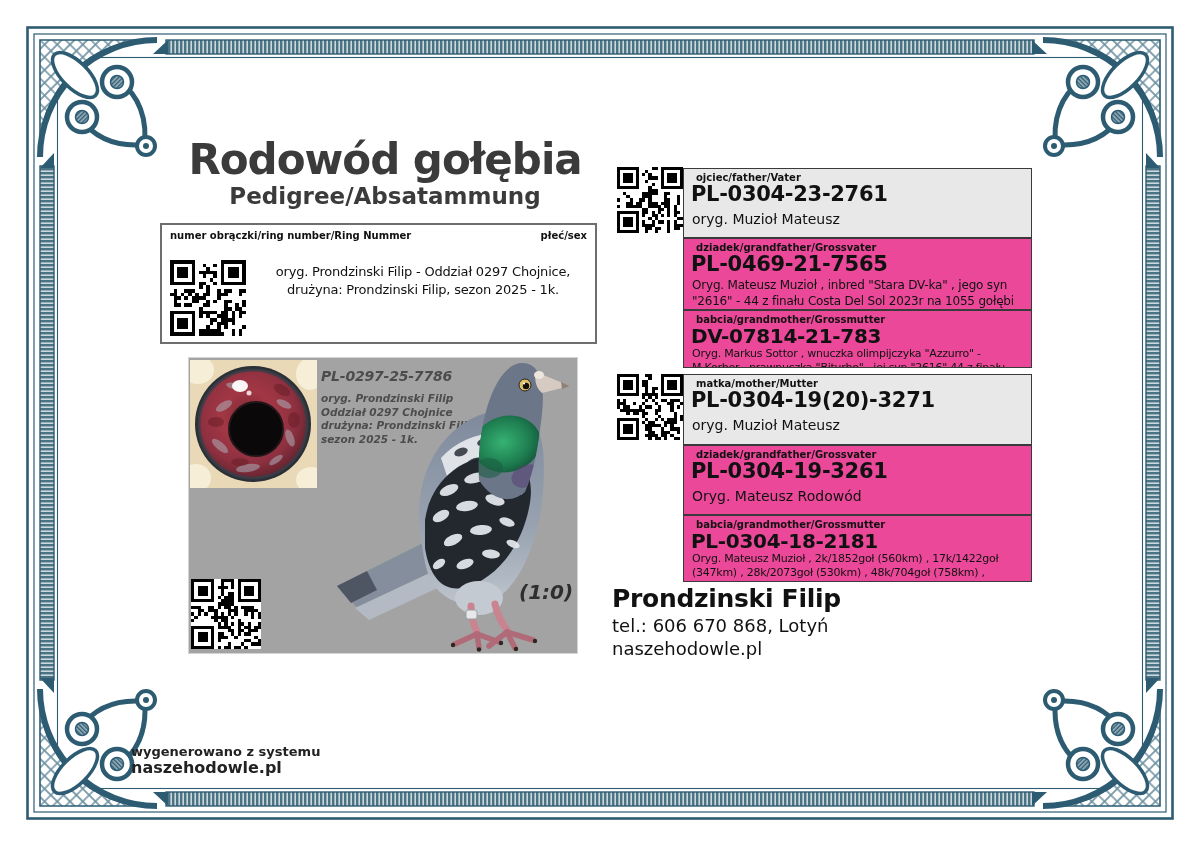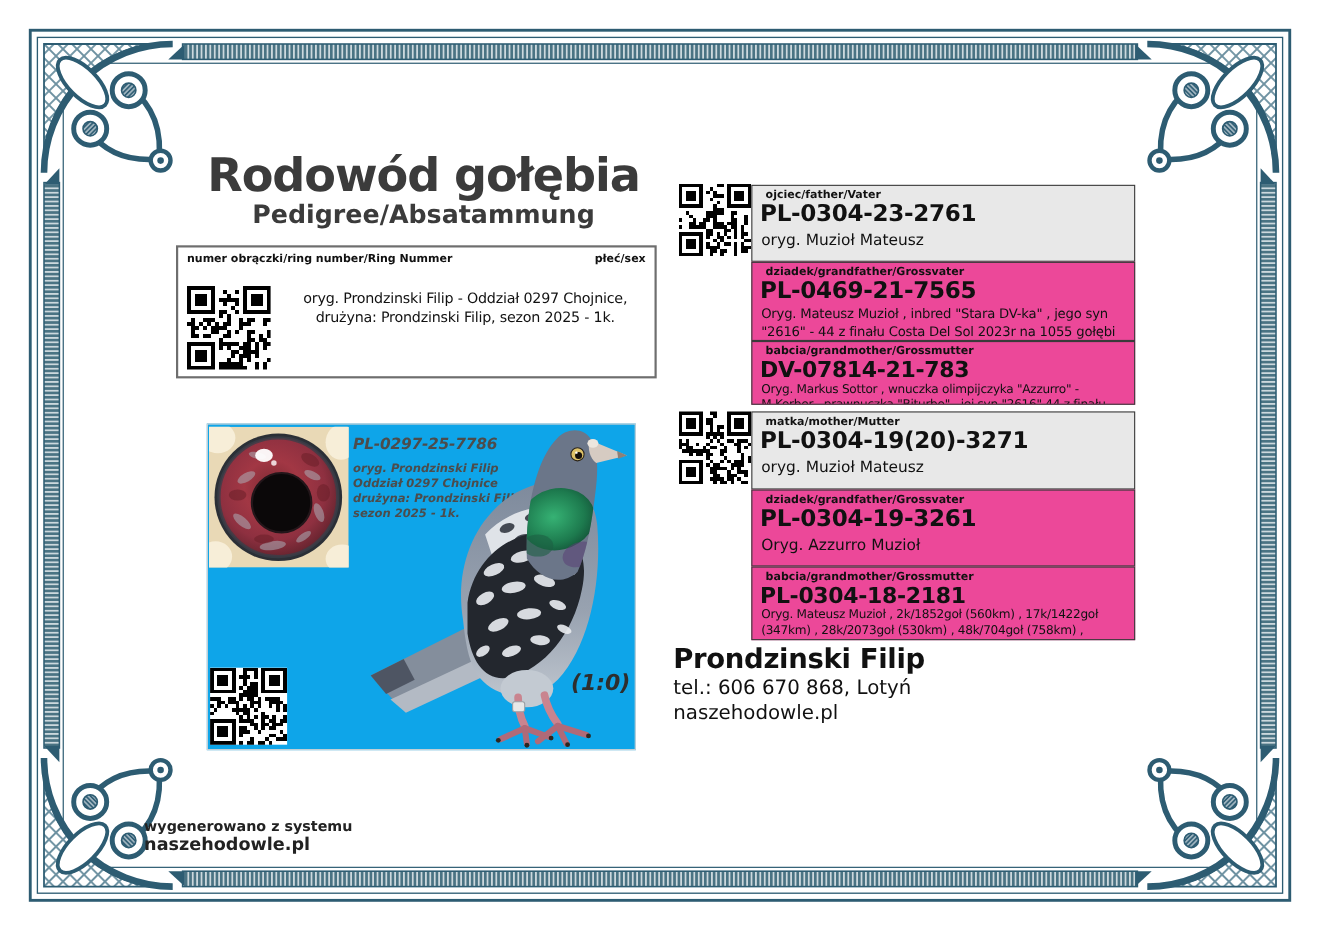--- a/index.html
+++ b/index.html
@@ -28,21 +28,21 @@
   
   .main-box{left:160px;top:223px;width:437px;height:121px;border:2px solid #6e6e6e;background:#fff;text-align:center;}
   .main-box .lab{position:absolute;top:5px;left:8px;font-size:10px;font-weight:700;}
   .main-box .sex{position:absolute;top:5px;right:8px;font-size:10px;font-weight:700;}
   .main-box .ring{position:absolute;top:13px;left:7px;font-size:27px;font-weight:800;letter-spacing:-0.5px;white-space:nowrap;}
   .main-box .desc{position:absolute;top:38px;left:90px;width:342px;font-size:13px;letter-spacing:-0.2px;line-height:1.38;}
 
   .qr{background:#fff;}
 
   
-  .photo-panel{left:188px;top:357px;width:390px;height:297px;border:1px solid #d4d4d4;background:#0ea5e9;margin-top:28px;}
+  .photo-panel{left:188px;top:357px;width:390px;height:297px;border:1px solid #d4d4d4;background:#a3a3a3;}
   .caption{left:132px;top:10px;color:var(--caption-ink);font-style:italic;font-weight:700;}
   .caption .cring{font-size:14px;letter-spacing:-0.2px;}
   .caption .cline{font-size:10.5px;line-height:13.5px;}
   .caption .cgap{height:8px;}
   .score{left:330px;top:222px;font-size:20px;font-weight:800;font-style:italic;color:#2e2e2e;}
 
   
   .pbox{left:683px;width:349px;border:1px solid #3a3a3a;background:#ec4899;overflow:hidden;}
   .pbox.gray{background:var(--box-gray);}
   .pbox .plabel{position:absolute;top:3px;left:12px;font-size:10px;font-weight:700;}
@@ -811,21 +811,21 @@
 
   <div class="abs pbox gray" style="top:374px;height:71px;">
     <div class="plabel">matka/mother/Mutter</div>
     <div class="pring">PL-0304-19(20)-3271</div>
     <div class="pdesc d-big">oryg. Muzioł Mateusz</div>
   </div>
 
   <div class="abs pbox" style="top:445px;height:70px;">
     <div class="plabel">dziadek/grandfather/Grossvater</div>
     <div class="pring">PL-0304-19-3261</div>
-    <div class="pdesc d-big">Oryg. Azzurro Muzioł</div>
+    <div class="pdesc d-big">Oryg. Mateusz Rodowód</div>
   </div>
 
   <div class="abs pbox" style="top:515px;height:67px;">
     <div class="plabel">babcia/grandmother/Grossmutter</div>
     <div class="pring small">PL-0304-18-2181</div>
     <div class="pdesc d-small">Oryg. Mateusz Muzioł , 2k/1852goł (560km) , 17k/1422goł (347km) , 28k/2073goł (530km) , 48k/704goł (758km) , 53k/3427goł</div>
   </div>
 
   <div class="abs contact-name">Prondzinski Filip</div>
   <div class="abs contact-phone">tel.: 606 670 868, Lotyń</div>

